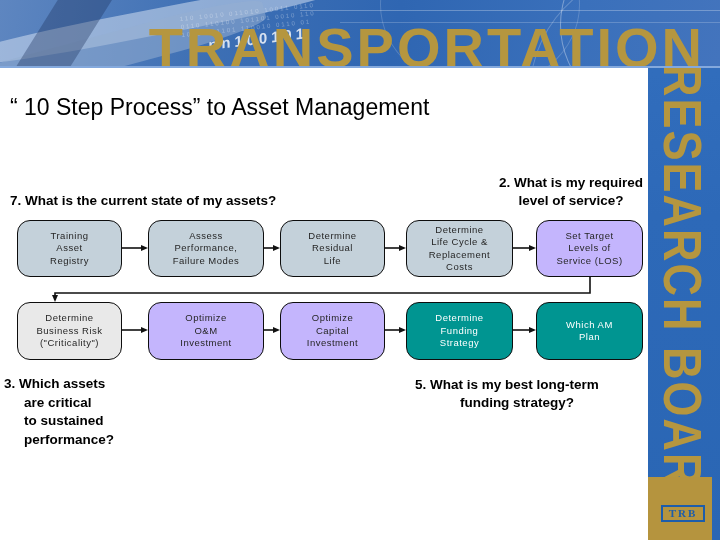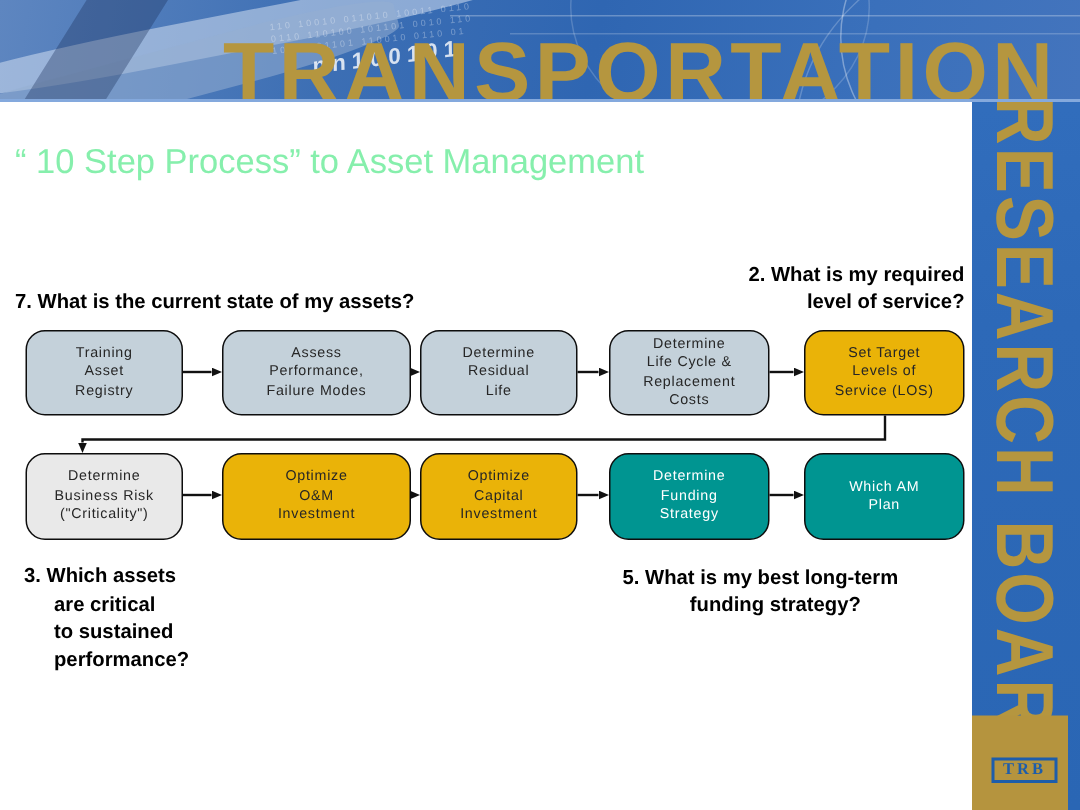--- a/index.html
+++ b/index.html
@@ -61,45 +61,45 @@
     position:absolute; left:13px; top:28px; width:44px; height:17px;
     border:2px solid #1d5dab; color:#1d5dab; background:#b5943e;
     font-family:"Liberation Serif", serif; font-weight:bold; font-size:11px;
     line-height:13px; text-align:center; letter-spacing:2px;
   }
 
   
   .content { position:absolute; left:0; top:68px; width:648px; height:472px; background:#ffffff; z-index:2; }
 
   .title { position:absolute; left:10px; top:94px; z-index:4;
-    font-size:23px; font-weight:400; color:#86efac;text-align:right; }
+    font-size:23px; font-weight:400; color:#000000;text-align:right; }
 
   .q { position:absolute; z-index:4; font-size:13.5px; font-weight:bold; color:#000;
     line-height:18px; white-space:pre-line; }
   .q1 { left:10px;  top:192px; }
-  .q2 { right:77px; top:174px; text-align:right; }
-  .q3 { left:16px;   top:375px; padding-left:20px; text-indent:-20px; line-height:18.5px; }
+  .q2 { right:77px; top:174px; text-align:center; }
+  .q3 { left:4px;   top:375px; padding-left:20px; text-indent:-20px; line-height:18.5px; }
   .q4 { left:145px; top:376px; padding-left:23px; text-indent:-23px; }
   .q5 { left:415px; top:376px; padding-left:20px; text-indent:-20px;text-align:center; }
 
   
   .fbox { position:absolute; z-index:4;
     border:1.6px solid #0d0d0d; border-radius:13px;
     display:flex; align-items:center; justify-content:center; text-align:center;
     font-size:9.5px; line-height:12.5px; letter-spacing:0.5px; color:#262626;
     white-space:pre-line; }
   .c-blue { background:#c4d1da; }
-  .c-gold { background:#eab308; }
+  .c-gold { background:#c4b5fd; }
   .c-gray { background:#e9e9e9; }
   .c-teal { background:#009591; color:#ffffff; }
 
   .r1 { top:220px; height:57px; }
   .r2 { top:302px; height:58px; }
   .col1 { left:17px;  width:105px; }
-  .col2 { left:148px; width:126px; }
+  .col2 { left:148px; width:116px; }
   .col3 { left:280px; width:105px; }
   .col4 { left:406px; width:107px; }
   .col5 { left:536px; width:107px; }
 
   .connectors { position:absolute; left:0; top:0; width:720px; height:540px;
     z-index:3; pointer-events:none; }
 
   .source { position:absolute; left:25px; top:503px; z-index:4;
     font-size:11.5px; color:#1a1a1a; }
 </style>

